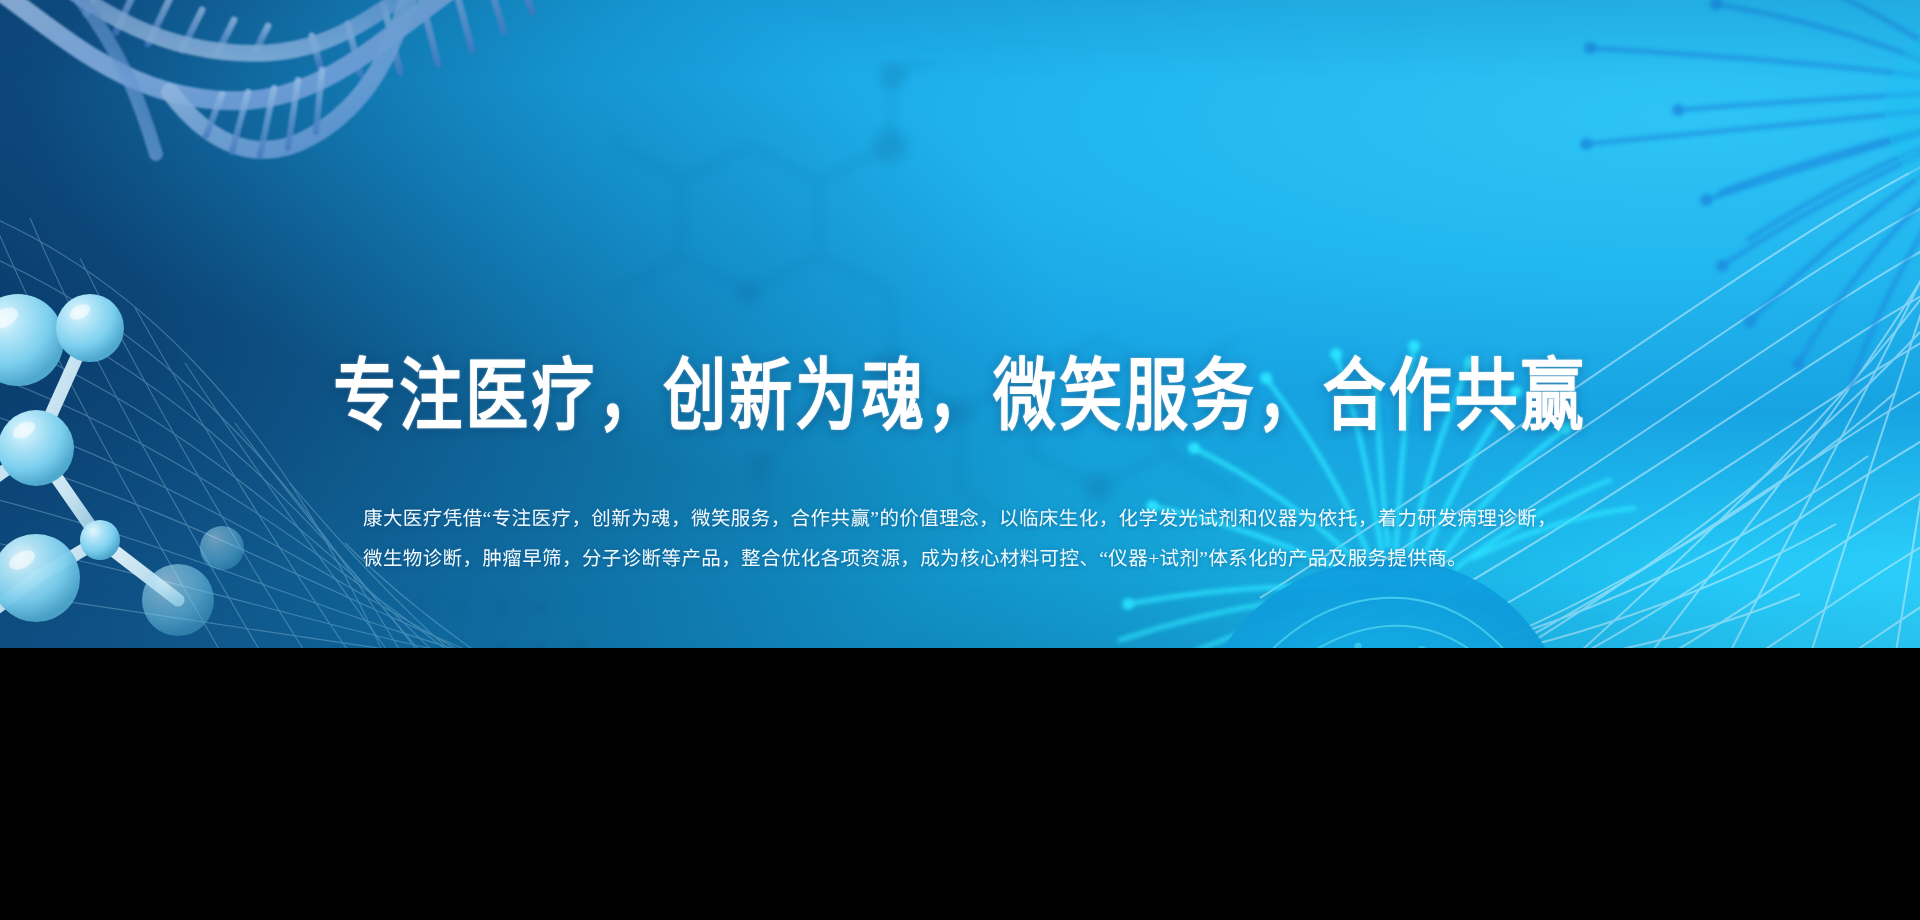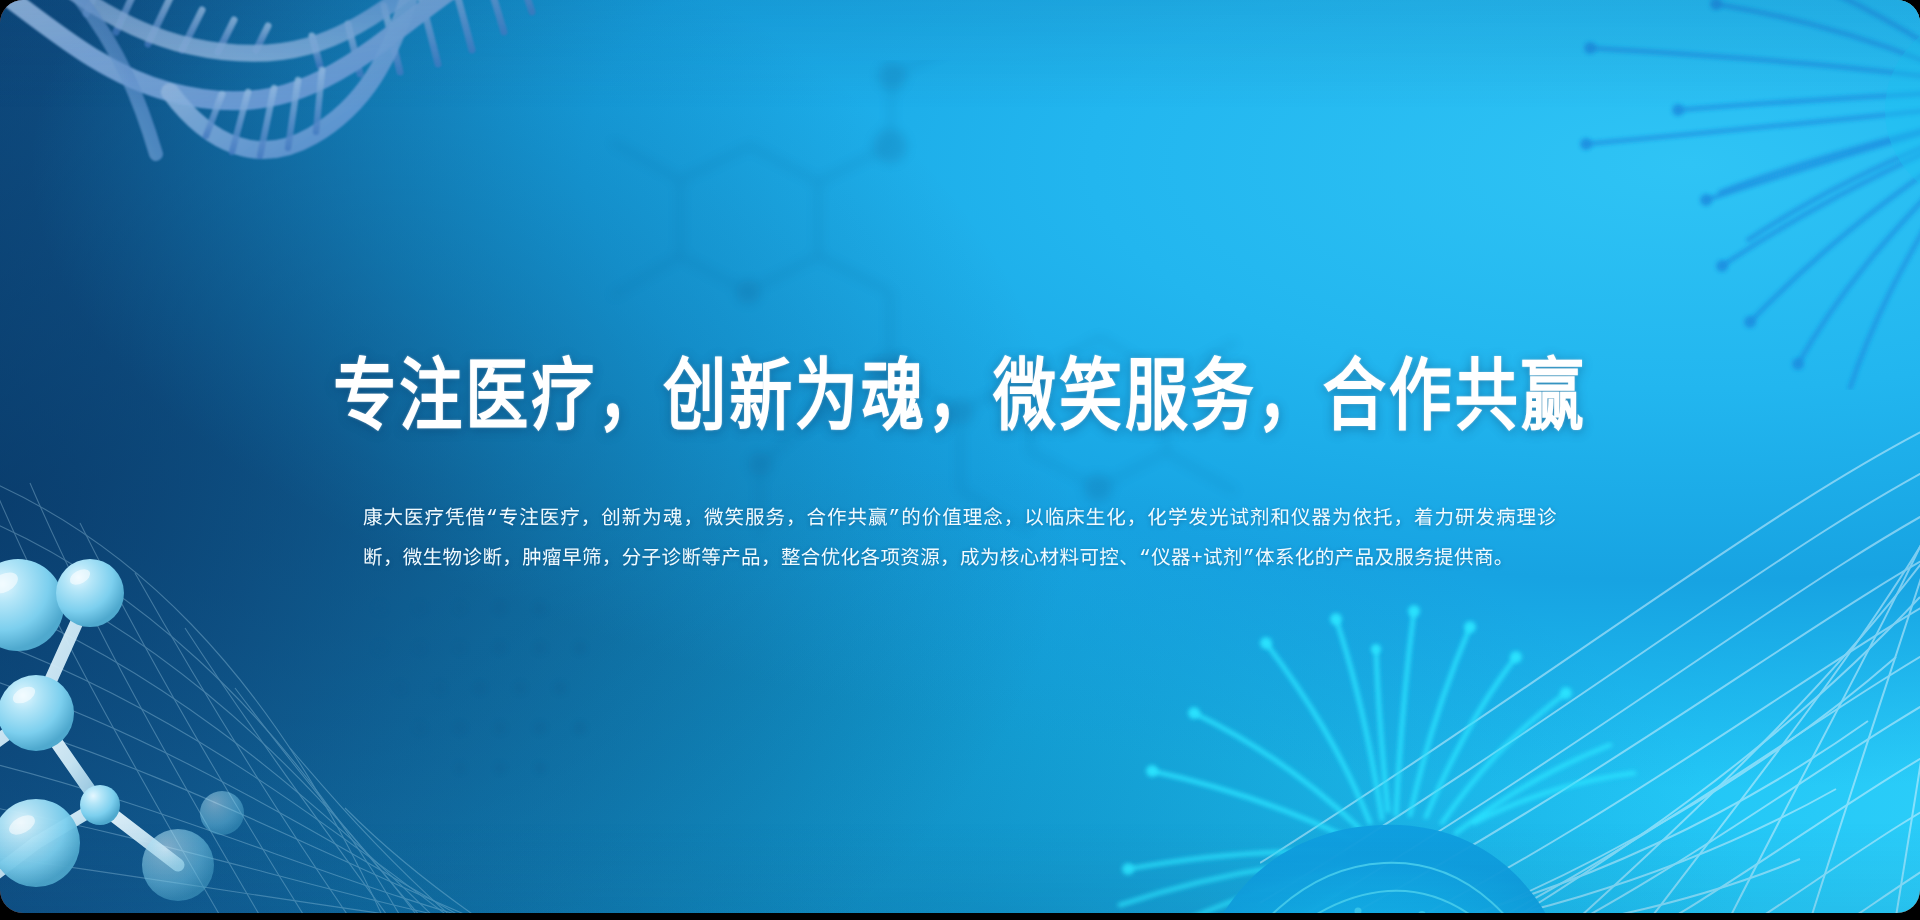--- a/index.html
+++ b/index.html
@@ -8,24 +8,23 @@
     padding: 0;
     background: #000;
   }
   body {
     font-family: "Liberation Sans", "DejaVu Sans", sans-serif;
   }
 
   .stage {
     position: relative;
     width: 1920px;
-    height: 913px;
+    height: 648px;
     overflow: hidden;
     background: #c2410c;
-    border-radius: 23px;
   }
 
   
   .bg-base {
     position: absolute;
     inset: 0;
     background:
       radial-gradient(120% 95% at 88% 18%, #2fc4f5 0%, #22b6ef 26%, #17a3e2 48%, rgba(23,163,226,0) 72%),
       linear-gradient(104deg,
         #0f4b80 0%,
@@ -147,21 +146,21 @@
 
   .body-copy {
     width: 1194px;
     margin: 74px auto 0 auto;
     color: #f2fbff;
     font-size: 19.5px;
     line-height: 2.06;
     text-align: justify;
     text-align-last: left;
     letter-spacing: 0.4px;
-    font-family: Liberation Mono, monospace;
+    font-family: Liberation Serif, serif;
     text-shadow: 0 1px 4px rgba(8,55,100,0.40);
   }
 
   
   .edge-shade {
     position: absolute;
     inset: 0;
     pointer-events: none;
     background:
       linear-gradient(to bottom, rgba(8,55,100,0.10) 0%, rgba(0,0,0,0) 12%),

